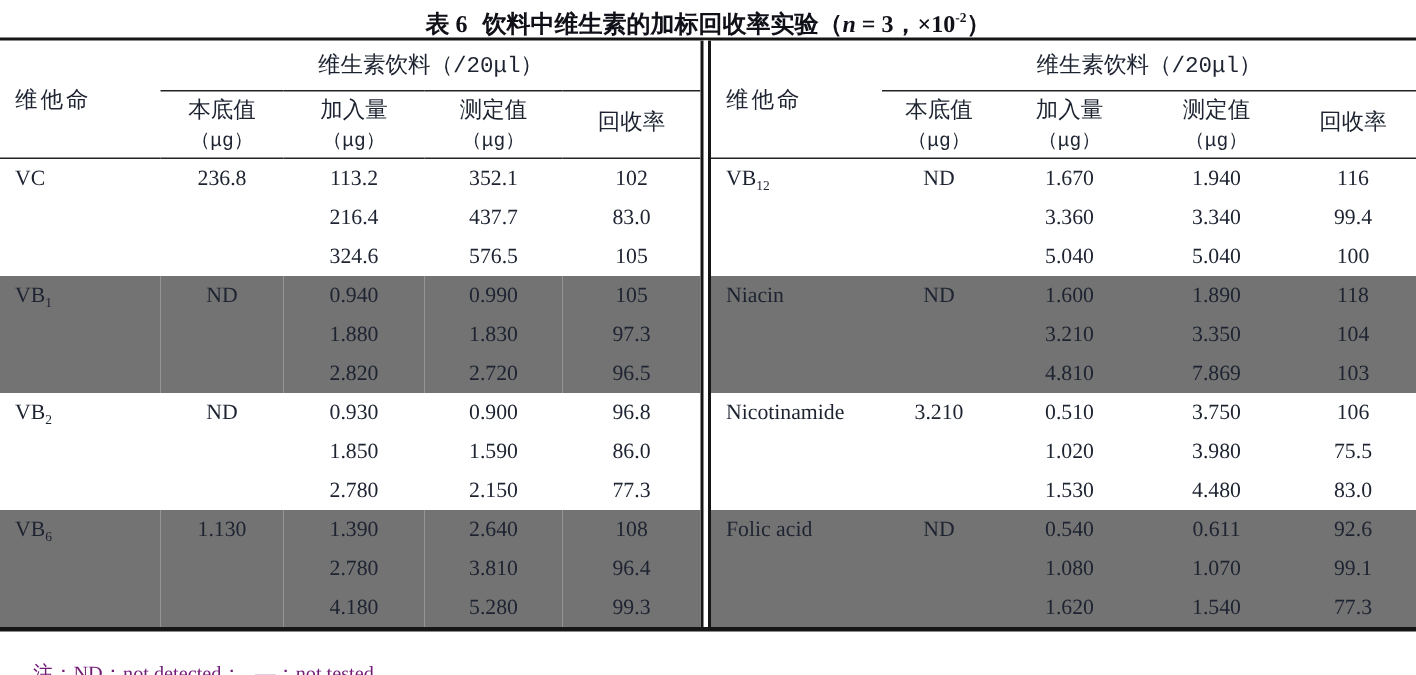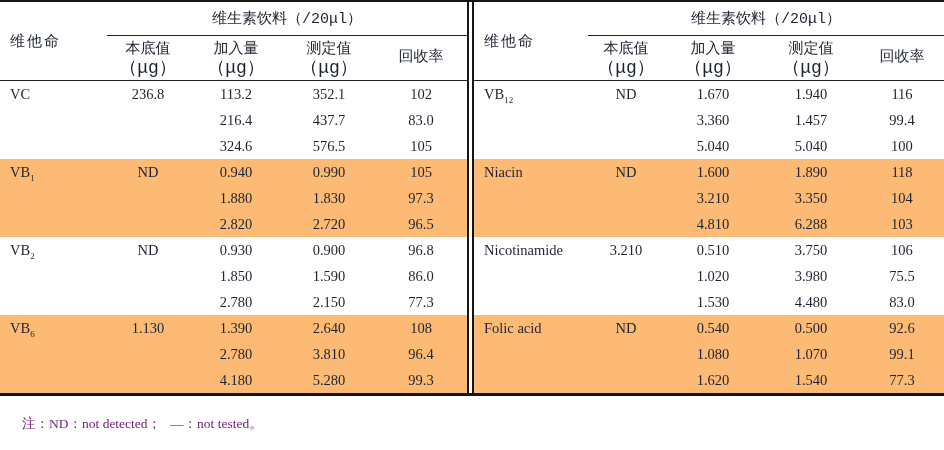--- a/index.html
+++ b/index.html
@@ -31,41 +31,44 @@
   .vit-h {
     text-align: left; padding-left: 10px; vertical-align: middle;
     border-bottom: 1px solid #222222; letter-spacing: 2px;
   }
   .group-h {
     height: 33px; text-align: center; vertical-align: middle;
     border-bottom: 1px solid #222222;
   }
   tr.sub-h th { height: 44px; border-bottom: 1px solid #222222; vertical-align: middle; }
   tr.sub-h .h1 { line-height: 20px; font-size: 15px; }
-  tr.sub-h .h2 { line-height: 17px; font-size: 18px; }
+  tr.sub-h .h2 { line-height: 17px; font-size: 13px; }
   tbody td {
     height: 26px; font-size: 14.5px; text-align: center;
     vertical-align: middle; padding: 0; color: #1d2330;
   }
   tbody td.vit {
     text-align: left; padding-left: 10px; vertical-align: top; padding-top: 5px; margin-left: 47px;
   }
   tbody td.base { vertical-align: top; padding-top: 5px; }
   tbody td sub { font-size: 9px; text-align: right; }
-  tr.shaded td { background: #fdba74; }
+  tr.shaded td { background: #737373; }
   .footnote {
     margin-top: 19px; padding-left: 22px; font-size: 13.5px; color: #701a75;
   }
   .footnote .fn-gap { margin-left: 9px; }
 </style>
 </head>
 <body>
 
 <div class="page">
 
+  <div class="title">
+    <span class="t-label">表 6</span><span>饮料中维生素的加标回收率实验</span><span><span>（</span><i>n</i><span> = 3，×10</span><sup>-2</sup><span>）</span></span>
+  </div>
 
   <div class="tables-row">
 
     <table class="data-table t-left">
       <colgroup>
         <col style="width:107px">
           <col style="width:82px">
           <col style="width:94px">
           <col style="width:92px">
           <col style="width:92px">
@@ -201,21 +204,21 @@
       <tbody>
           <tr>
             <td rowspan="3" class="vit"><span>VB</span><sub>12</sub></td>
             <td rowspan="3" class="base">ND</td>
             <td>1.670</td>
             <td>1.940</td>
             <td>116</td>
           </tr>
           <tr>
             <td>3.360</td>
-            <td>1.457</td>
+            <td>3.340</td>
             <td>99.4</td>
           </tr>
           <tr>
             <td>5.040</td>
             <td>5.040</td>
             <td>100</td>
           </tr>
           <tr class="shaded">
             <td rowspan="3" class="vit"><span>Niacin</span></td>
             <td rowspan="3" class="base">ND</td>
@@ -223,21 +226,21 @@
             <td>1.890</td>
             <td>118</td>
           </tr>
           <tr class="shaded">
             <td>3.210</td>
             <td>3.350</td>
             <td>104</td>
           </tr>
           <tr class="shaded">
             <td>4.810</td>
-            <td>6.288</td>
+            <td>7.869</td>
             <td>103</td>
           </tr>
           <tr>
             <td rowspan="3" class="vit"><span>Nicotinamide</span></td>
             <td rowspan="3" class="base">3.210</td>
             <td>0.510</td>
             <td>3.750</td>
             <td>106</td>
           </tr>
           <tr>
@@ -247,21 +250,21 @@
           </tr>
           <tr>
             <td>1.530</td>
             <td>4.480</td>
             <td>83.0</td>
           </tr>
           <tr class="shaded">
             <td rowspan="3" class="vit"><span>Folic acid</span></td>
             <td rowspan="3" class="base">ND</td>
             <td>0.540</td>
-            <td>0.500</td>
+            <td>0.611</td>
             <td>92.6</td>
           </tr>
           <tr class="shaded">
             <td>1.080</td>
             <td>1.070</td>
             <td>99.1</td>
           </tr>
           <tr class="shaded">
             <td>1.620</td>
             <td>1.540</td>

